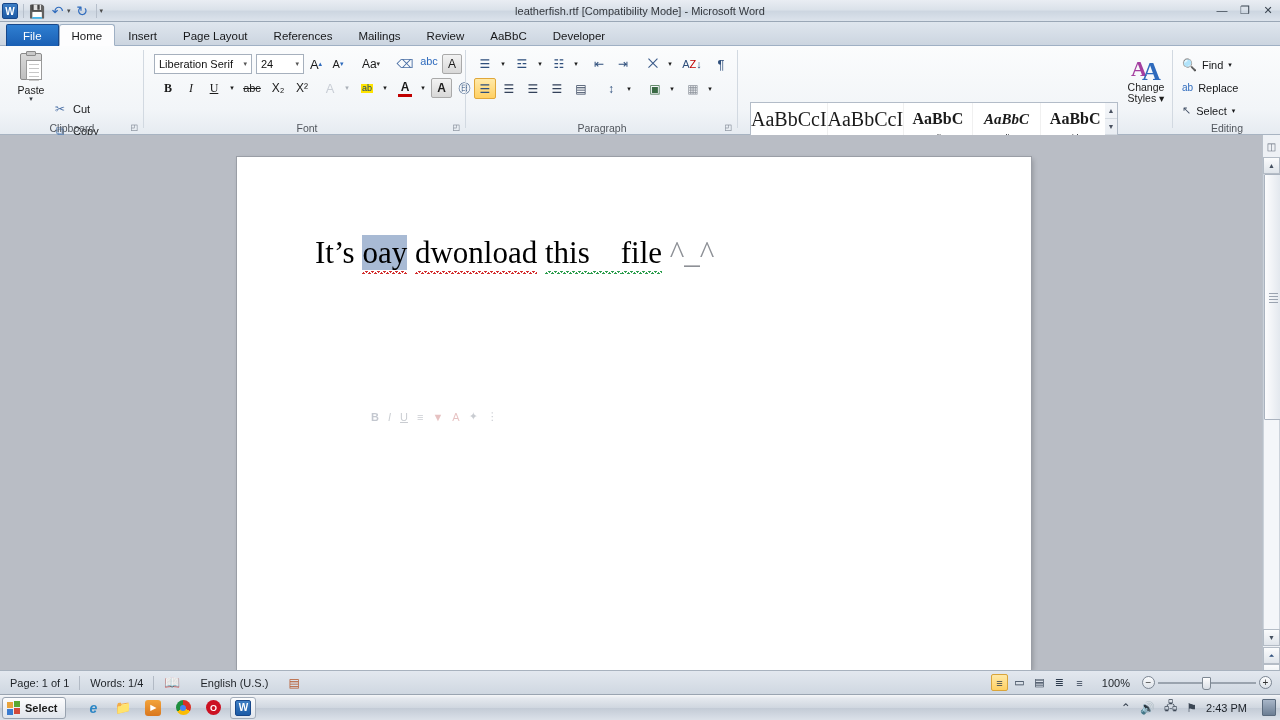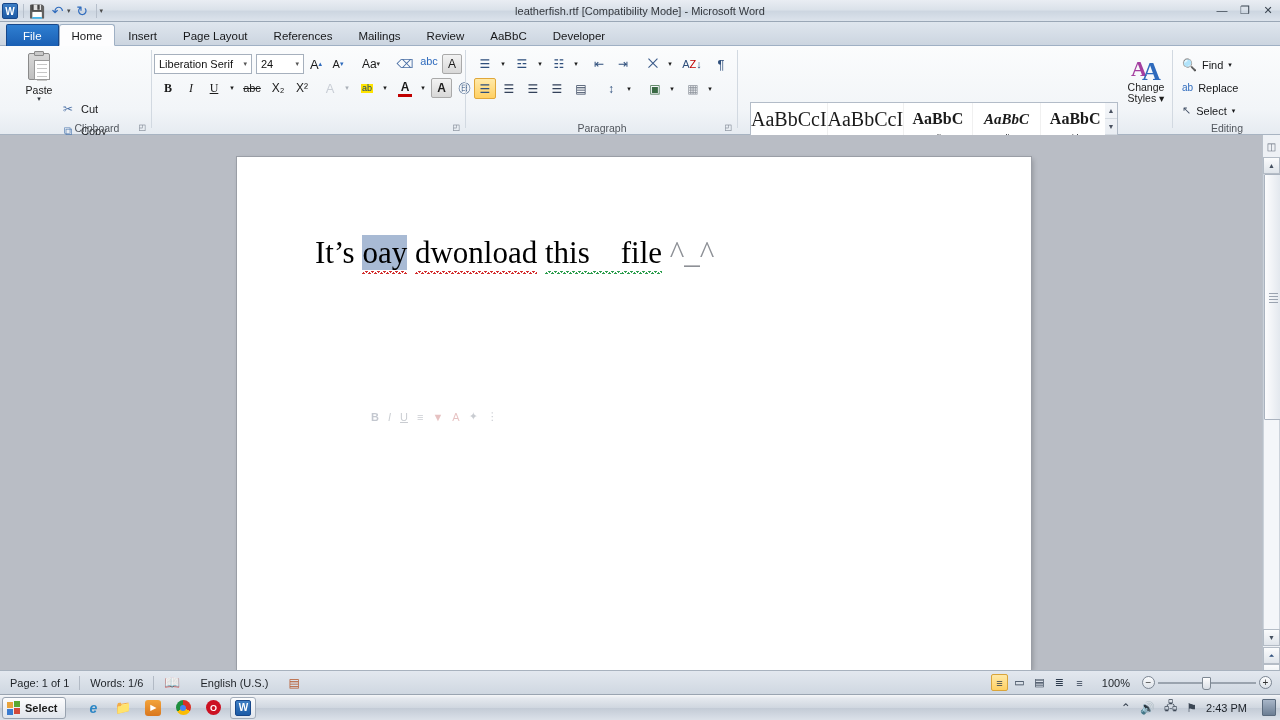--- a/index.html
+++ b/index.html
@@ -258,21 +258,21 @@
     <div class="tab">Page Layout</div>
     <div class="tab">References</div>
     <div class="tab">Mailings</div>
     <div class="tab">Review</div>
     <div class="tab">AaBbC</div>
     <div class="tab">Developer</div>
   </div>
 
   <div class="ribbon">
 
-    <div class="group" style="left:8px;width:144px;padding-left:17px;">
+    <div class="group" style="left:0;width:144px;">
       <div class="paste-btn">
         <div class="clip-ico">
           <div class="clip-body"></div>
             <div class="clip-top"></div>
           <div class="clip-page">
               <i></i>
               <i></i>
               <i></i>
               <i></i>
               <i></i>
@@ -330,20 +330,21 @@
       <div class="rb" style="left:246px;top:32px;width:22px;height:22px;">
         <span style="display:block;text-align:center;">
           <span style="display:block;font-size:12px;color:#1a1a1a;line-height:11px;font-weight:bold;">A</span>
           <span style="display:block;width:14px;height:3px;background:#c00000;margin:1px auto 0;"></span>
         </span>
       </div>
       <div class="rb" style="left:269px;top:32px;width:12px;height:20px;font-size:7px;">▾</div>
       <div class="rb sel" style="left:283px;top:32px;width:21px;height:20px;font-size:12px;font-weight:bold;">A</div>
       <div class="rb" style="left:306px;top:32px;width:21px;height:20px;font-size:13px;color:#2d4f7c;">㊐</div>
 
+      <div class="glabel">Font</div>
       <div class="dlgl" style="right:6px;">◰</div>
       <div class="gsep" style="right:0;"></div>
     </div>
 
     <div class="group" style="left:466px;width:272px;">
       <div class="rb" style="left:8px;top:8px;width:22px;height:20px;font-size:12px;color:#2f4f7c;">☰</div>
       <div class="rb" style="left:31px;top:8px;width:12px;height:20px;font-size:7px;">▾</div>
       <div class="rb" style="left:45px;top:8px;width:22px;height:20px;font-size:12px;color:#2f4f7c;">☲</div>
       <div class="rb" style="left:68px;top:8px;width:12px;height:20px;font-size:7px;">▾</div>
       <div class="rb" style="left:82px;top:8px;width:22px;height:20px;font-size:12px;color:#2f4f7c;">☷</div>
@@ -468,21 +469,21 @@
     </div>
     <div class="sbbtn" style="position:absolute;top:494px;">▼</div>
     <div class="sbbtn" style="position:absolute;top:495px;margin-top:17px;color:#2f4f7c;">⏶</div>
     <div class="sbbtn" style="position:absolute;top:495px;margin-top:34px;color:#2f4f7c;">◉</div>
     <div class="sbbtn" style="position:absolute;top:495px;margin-top:51px;color:#2f4f7c;">⏷</div>
   </div>
 
   <div class="statusbar">
     <div class="sbi">Page: 1 of 1</div>
     <div class="vsep"></div>
-    <div class="sbi">Words: 1/6</div>
+    <div class="sbi">Words: 1/4</div>
     <div class="vsep"></div>
     <div class="sbi">
       <span style="font-size:13px;color:#2a5ea8;">📖</span>
     </div>
     <div class="sbi">English (U.S.)</div>
     <div class="sbi">
       <span style="font-size:12px;color:#b5562a;">▤</span>
     </div>
 
     <div style="margin-left:auto;display:flex;align-items:center;gap:3px;padding-right:8px;">

